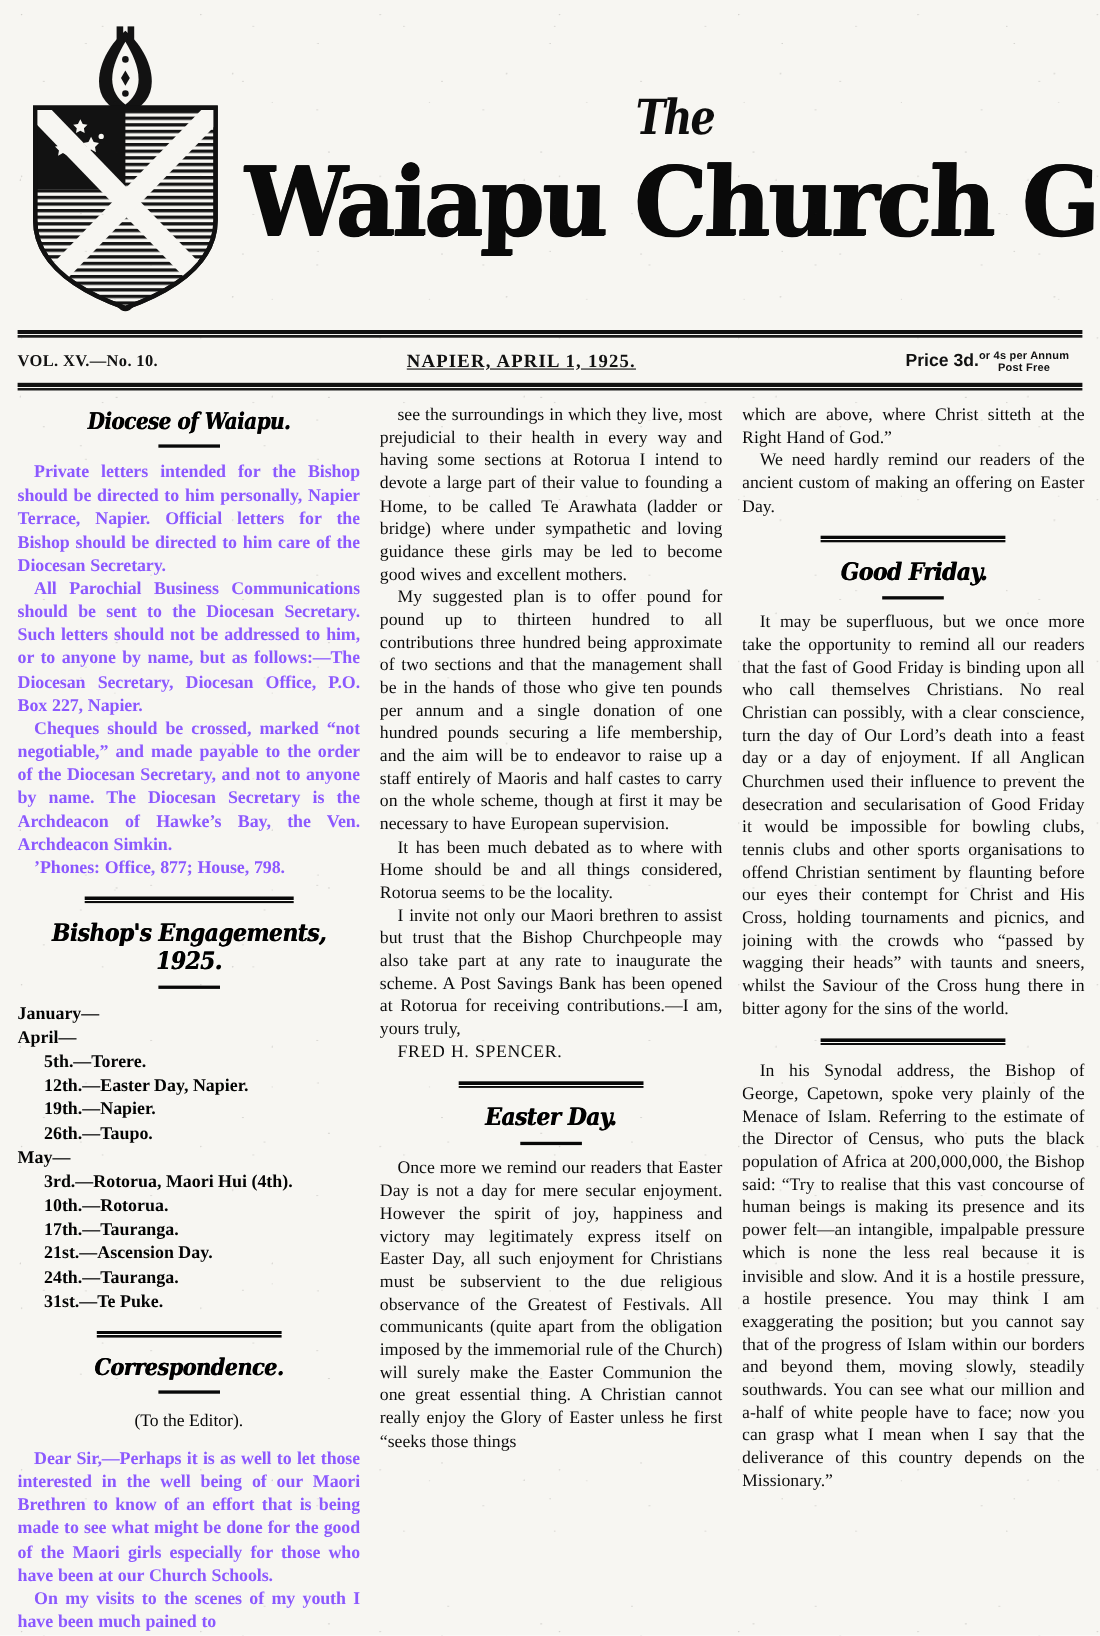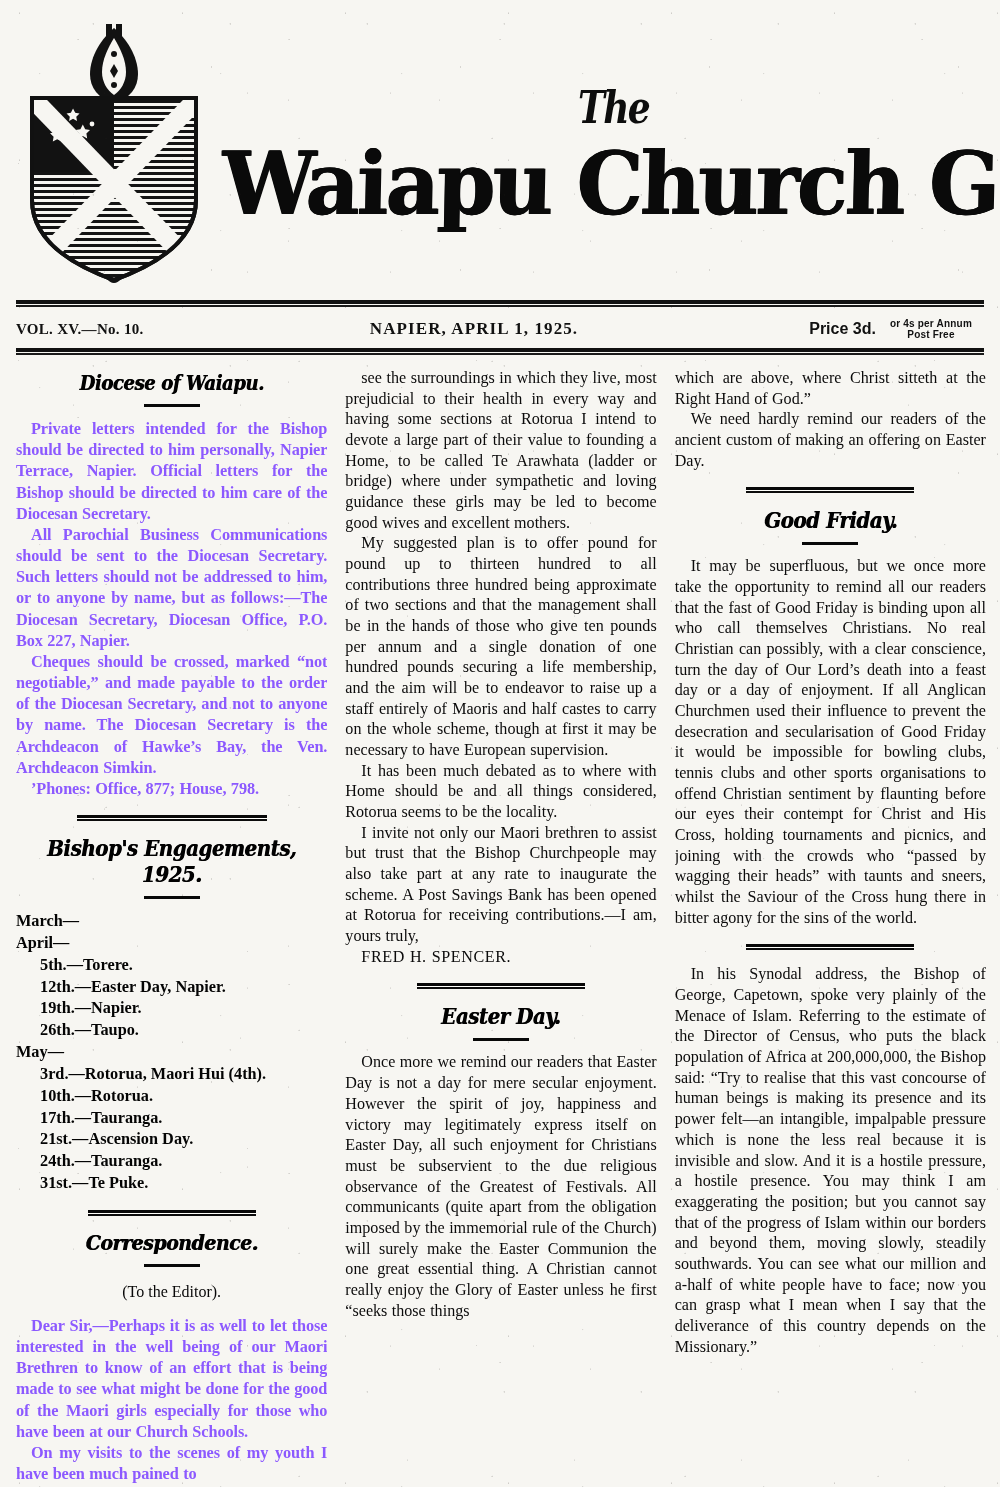--- a/index.html
+++ b/index.html
@@ -113,25 +113,25 @@
     letter-spacing: .3px;
     width: 330px;
   }
   #folio-place {
     flex: 1;
     text-align: center;
     font-weight: 700;
     font-size: 17px;
     letter-spacing: 1.1px;
     margin-left: -70px;
+    text-decoration: underline;
   }
   #folio-price-wrap {
     display: flex;
     align-items: center;
-    gap: 14px;
     width: 300px;
     justify-content: flex-end;
   }
   #folio-price {
     font-family: "Liberation Sans", sans-serif;
     font-weight: 700;
     font-size: 16px;
   }
   #folio-sub {
     font-family: "Liberation Sans", sans-serif;
@@ -372,21 +372,21 @@
         <p>Cheques should be crossed, marked “not negotiable,” and made payable to the order of the Diocesan Secretary, and not to anyone by name. The Diocesan Secretary is the Archdeacon of Hawke’s Bay, the Ven. Archdeacon Simkin.</p>
         <p>’Phones: Office, 877; House, 798.</p>
       </div>
 
       <div class="rule-sep"></div>
 
       <div class="sec-head big">Bishop's Engagements, 1925.</div>
       <div class="dash thin"></div>
 
       <div class="eng-list">
-        <div class="eng-month">March—</div>
+        <div class="eng-month">January—</div>
         <div class="eng-month">April—</div>
         <div class="eng-item">5th.—Torere.</div>
         <div class="eng-item">12th.—Easter Day, Napier.</div>
         <div class="eng-item">19th.—Napier.</div>
         <div class="eng-item">26th.—Taupo.</div>
         <div class="eng-month">May—</div>
         <div class="eng-item">3rd.—Rotorua, Maori Hui (4th).</div>
         <div class="eng-item">10th.—Rotorua.</div>
         <div class="eng-item">17th.—Tauranga.</div>
         <div class="eng-item">21st.—Ascension Day.</div>

